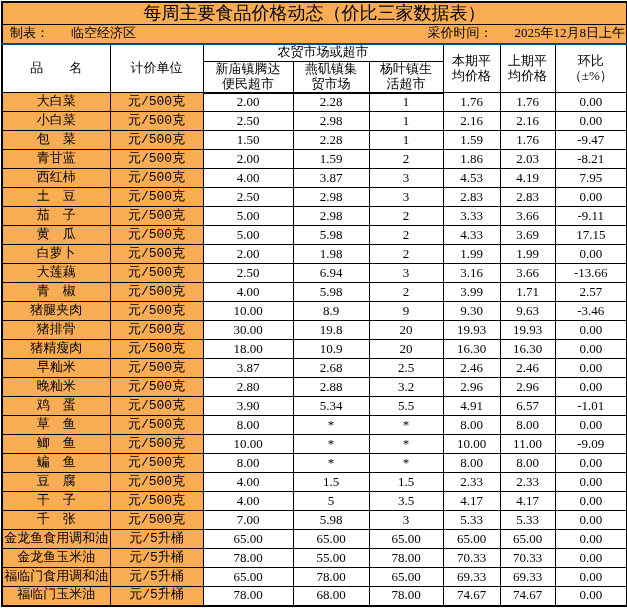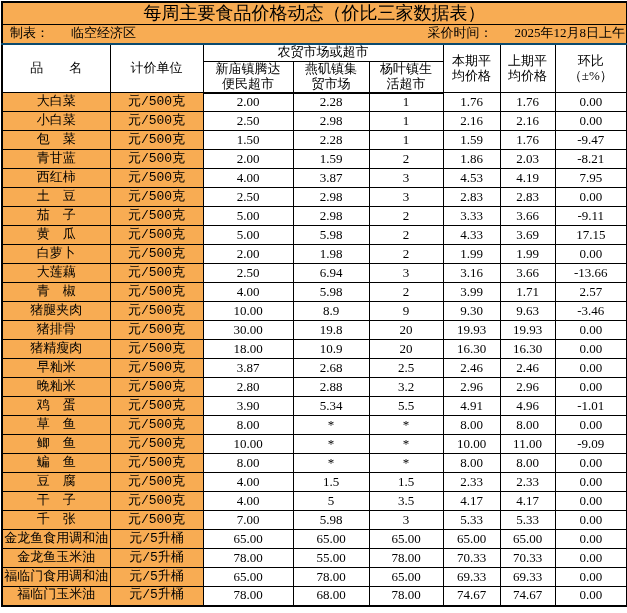--- a/index.html
+++ b/index.html
@@ -274,21 +274,21 @@
           <td>2.96</td>
           <td>0.00</td>
         </tr>
         <tr>
           <td class="hl">鸡　蛋</td>
           <td class="hl">元/500克</td>
           <td class="thick-left">3.90</td>
           <td>5.34</td>
           <td>5.5</td>
           <td class="thick-left">4.91</td>
-          <td>4.96</td>
+          <td>6.57</td>
           <td>-1.01</td>
         </tr>
         <tr>
           <td class="hl">草　鱼</td>
           <td class="hl">元/500克</td>
           <td class="thick-left">8.00</td>
           <td>*</td>
           <td>*</td>
           <td class="thick-left">8.00</td>
           <td>8.00</td>

